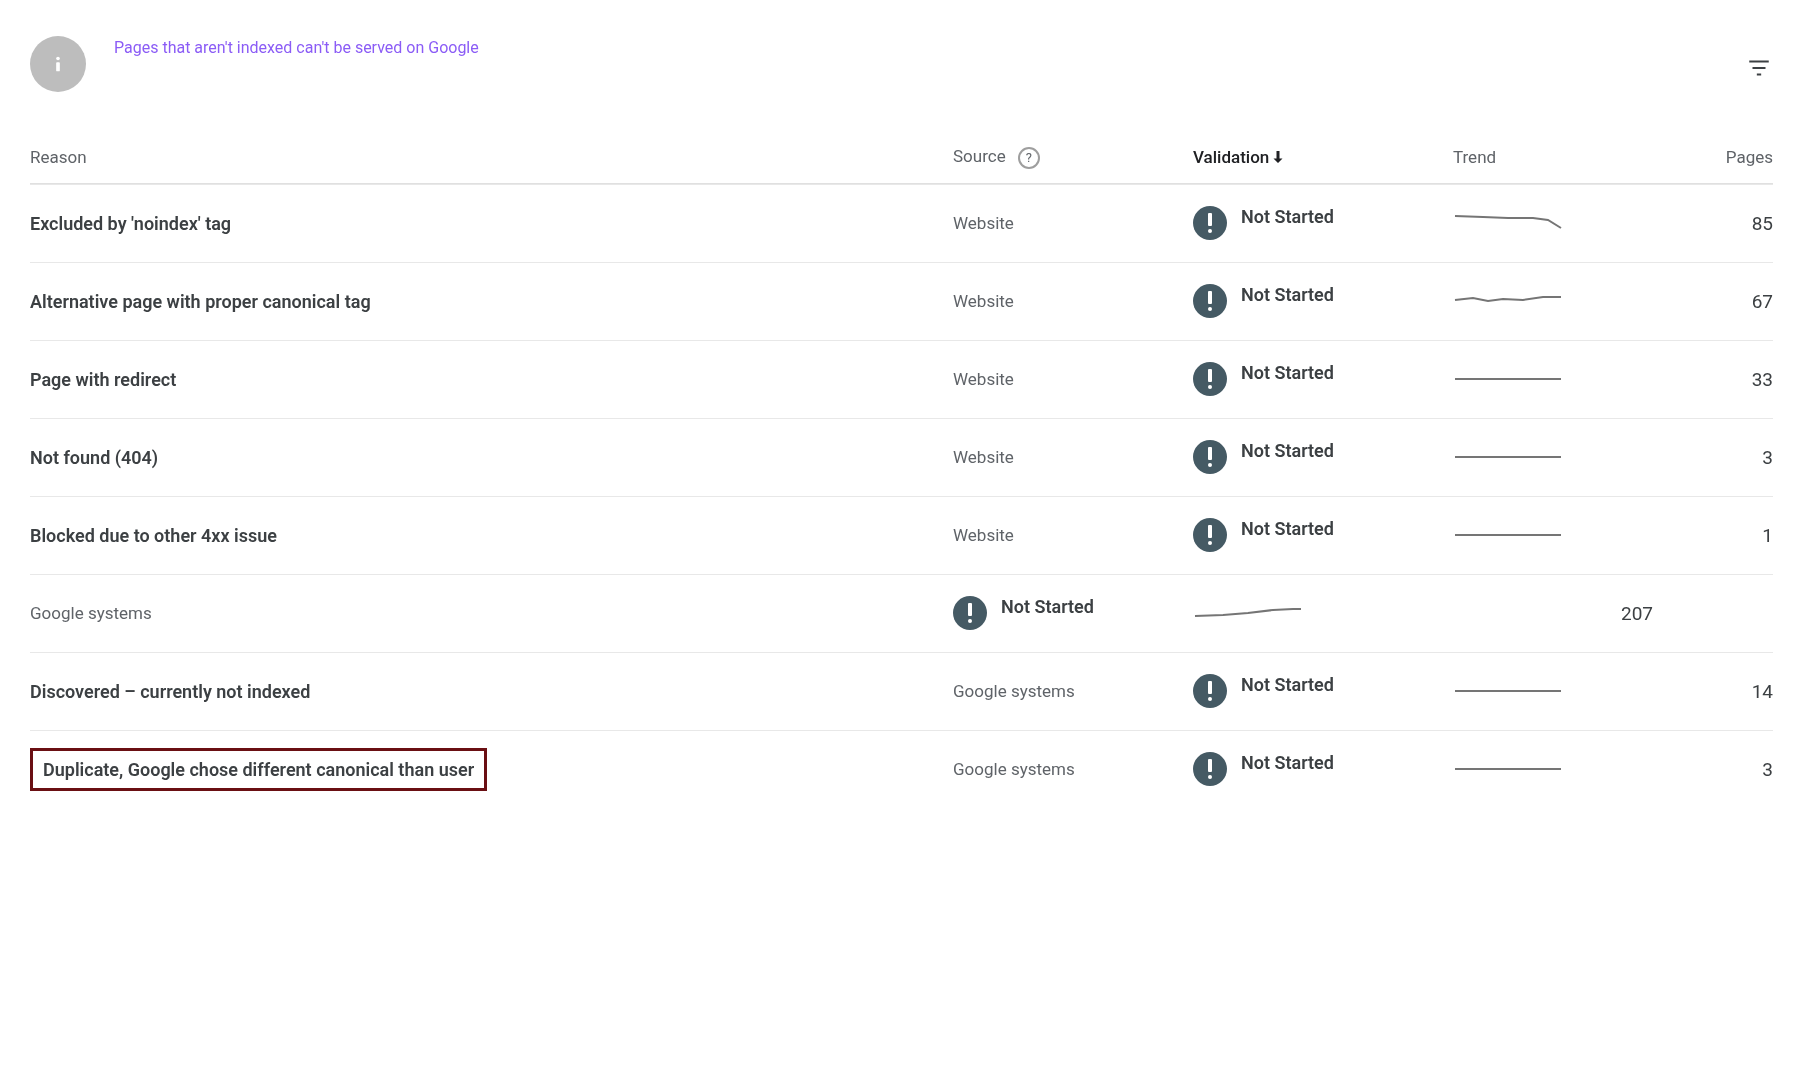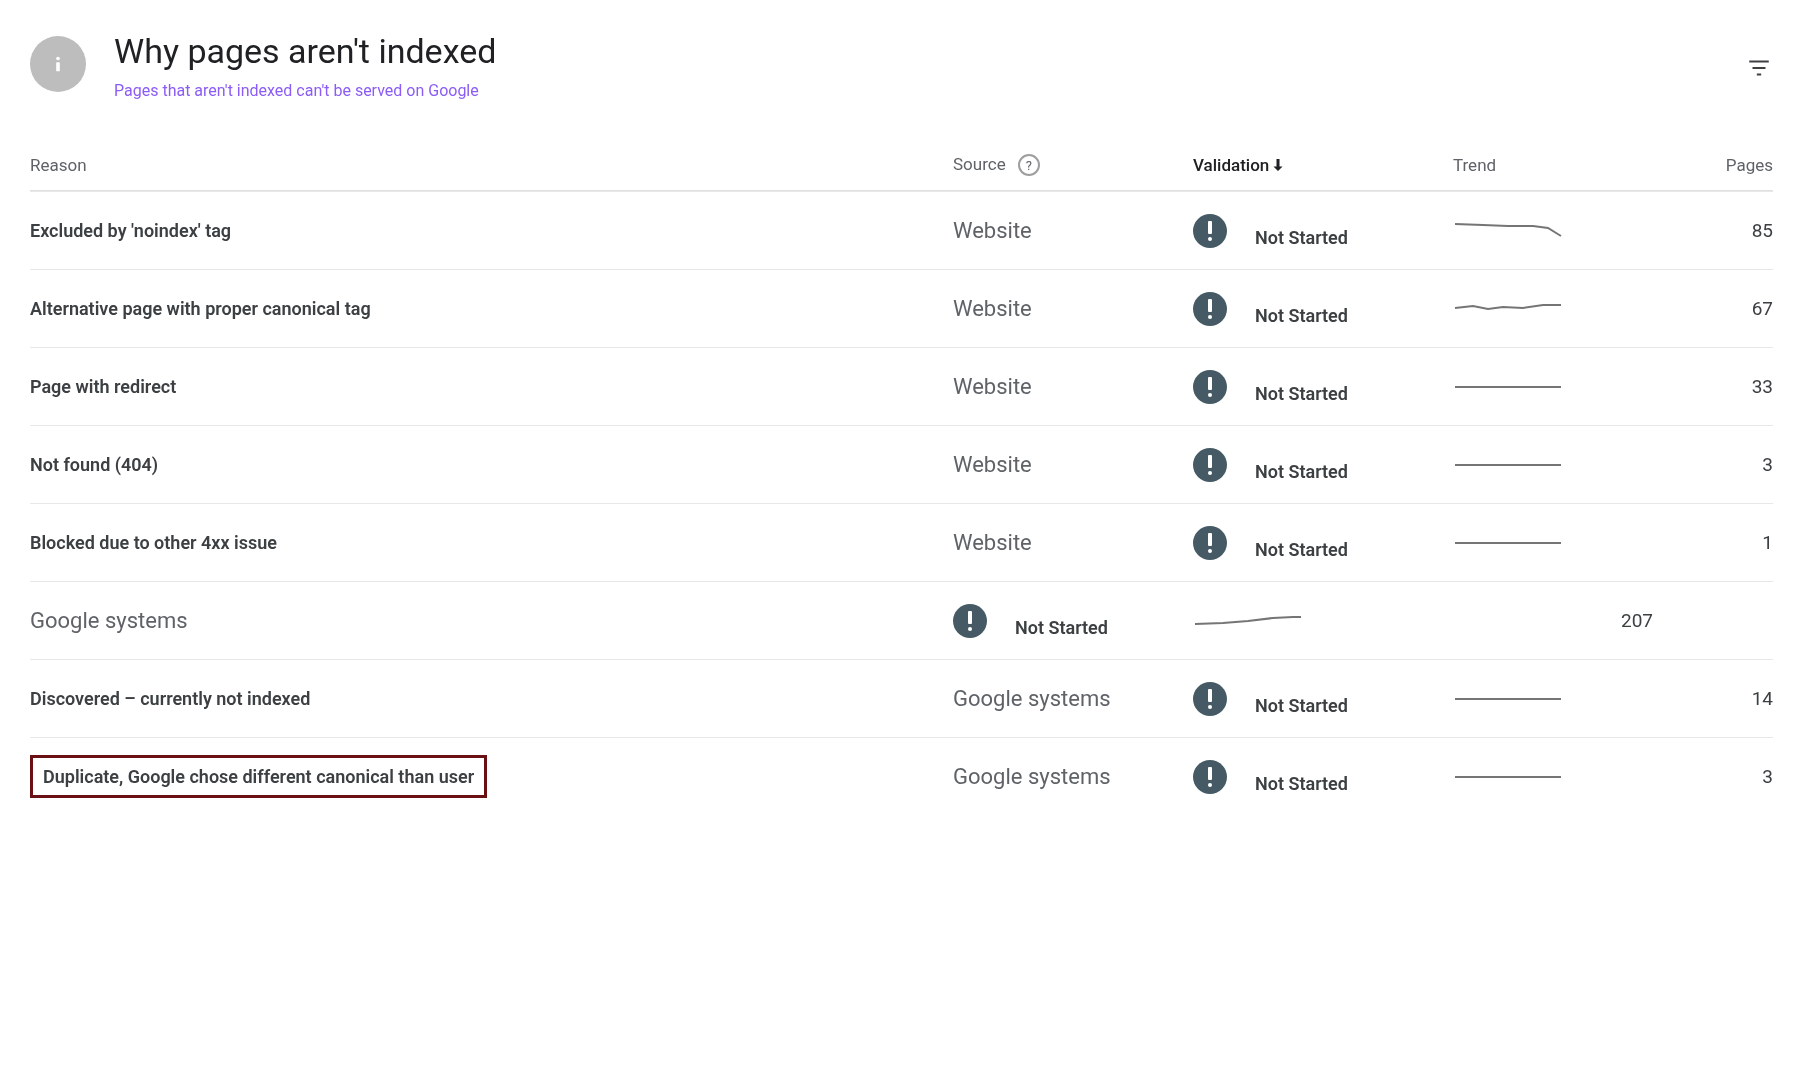--- a/index.html
+++ b/index.html
@@ -97,27 +97,27 @@
     font-weight: 600;
     color: #3c4043;
     padding-right: 20px;
   }
   .reason.boxed span {
     border: 3px solid #6a0f13;
     padding: 8px 10px;
     display: inline-block;
   }
   .source {
-    font-size: 22px;
+    font-size: 17px;
     color: #5f6368;
   }
   .validation {
     display: flex;
-    align-items: flex-end;
-    gap: 28px;
+    align-items: flex-start;
+    gap: 14px;
   }
   .val-badge {
     width: 34px; height: 34px;
     border-radius: 50%;
     background: #455a64;
     display: flex;
     align-items: center;
     justify-content: center;
   }
   .val-badge svg { width: 6px; height: 20px; fill: #fff; }
@@ -141,21 +141,20 @@
 <body>
 
 <div class="header">
   <div class="info-icon">
     <svg viewBox="0 0 24 24">
         <circle cx="12" cy="6" r="2"></circle>
         <rect x="10" y="10" width="4" height="10" rx="1"></rect>
       </svg>
   </div>
   <div class="title-block">
-    <h1 class="page-title">Why pages aren't indexed</h1>
     <p class="page-subtitle">Pages that aren't indexed can't be served on Google</p>
   </div>
   <div class="filter-icon">
     <svg viewBox="0 0 24 24">
         <path d="M3 5h18v2H3V5zm3 6h12v2H6v-2zm4 6h4v2h-4v-2z"></path>
       </svg>
   </div>
 </div>
 
 <div class="table">

